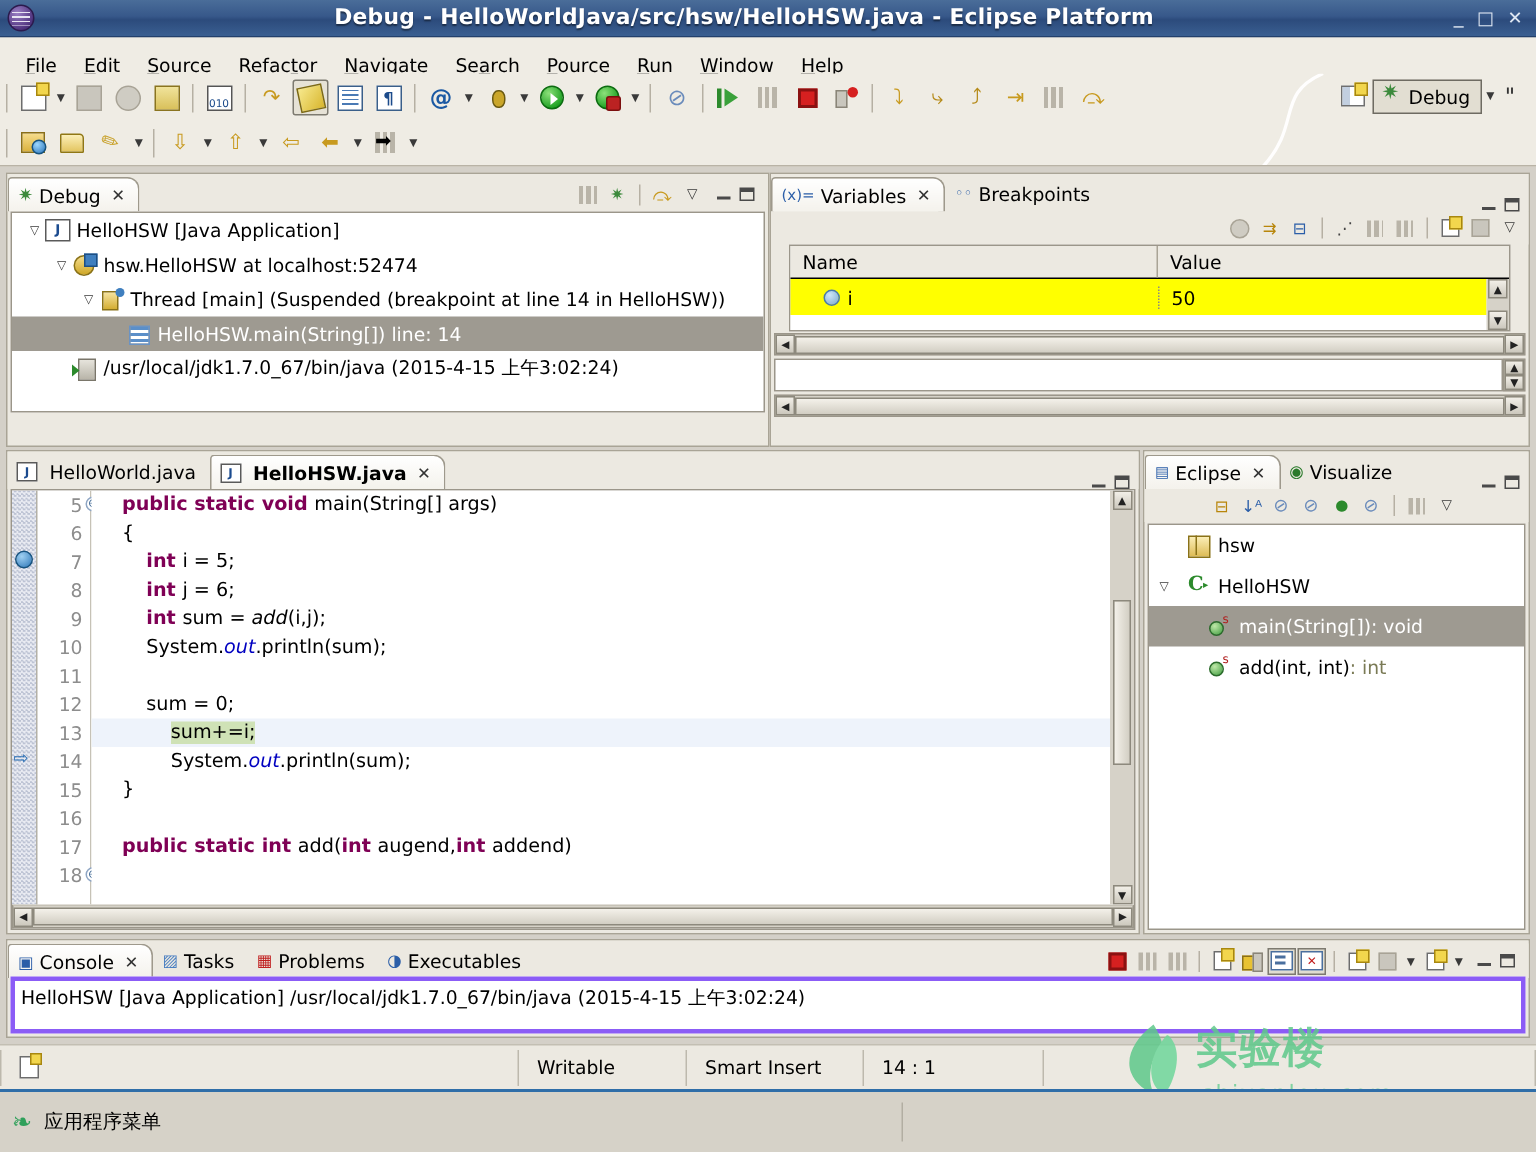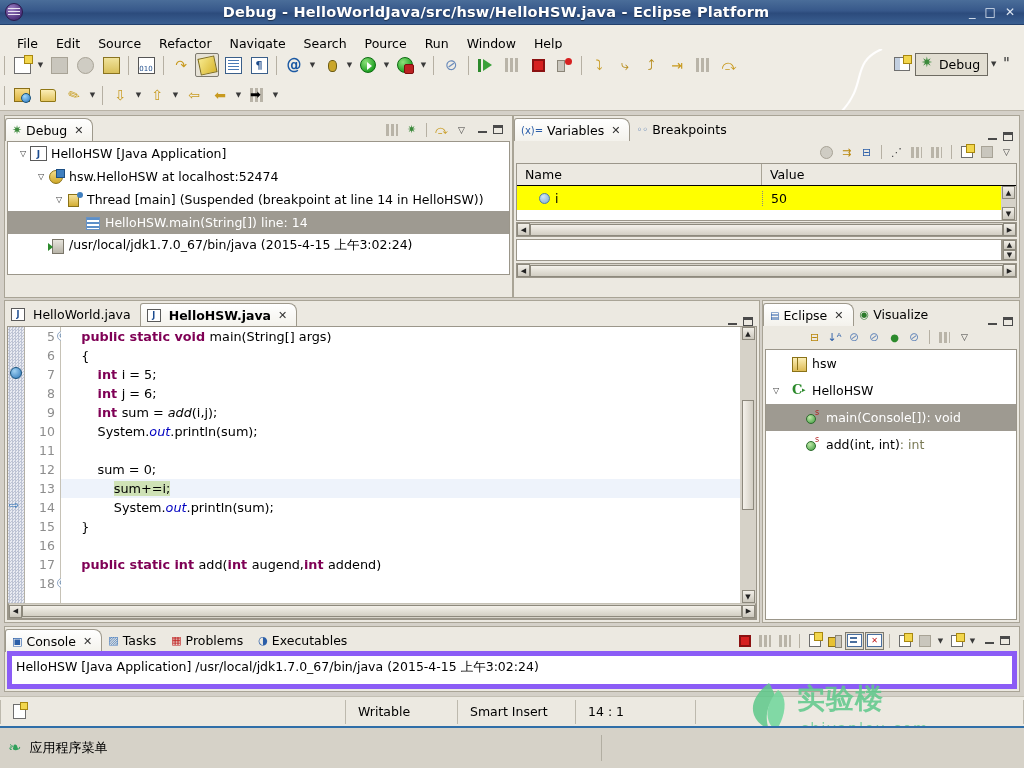--- a/index.html
+++ b/index.html
@@ -186,21 +186,21 @@
                      background: repeating-linear-gradient(to bottom, #5b8fc9 0 2px, #ffffff 2px 4px);
                      border: 1px solid #6a93c4; }
   .i-jdk { position: relative; }
   .i-jdk::before { content: ""; position: absolute; left: 4px; top: 1px; width: 10px; height: 13px;
                    background: linear-gradient(#e6e4dc,#b8b4a8); border: 1px solid #7a766a; }
   .i-jdk::after { content: ""; position: absolute; left: 0; top: 5px; border-left: 5px solid #2c8a2c;
                   border-top: 4px solid transparent; border-bottom: 4px solid transparent; }
 
   
   #vars-panel { left: 513px; top: 115px; width: 507px; height: 183px; }
-  .vtable { margin: 0 2px; background: #fff; border: 1px solid #9b968a; }
+  .vtable { margin: 0 12px; background: #fff; border: 1px solid #9b968a; }
   .vhead { display: flex; height: 22px; background: #ece9e1; border-bottom: 1px solid #000; }
   .vh { font-size: 12.5px; padding: 3px 0 0 8px; color: #000; }
   .vh.name { width: 245px; border-right: 1px solid #a9a496; }
   .vrow { display: flex; height: 24px; align-items: center; }
   .vrow.hl { background: #ffff00; }
   .vc-name { width: 245px; display: flex; align-items: center; padding-left: 22px; font-size: 12.5px; }
   .vc-val { flex: 1; padding-left: 8px; font-size: 12.5px; border-left: 1px dotted #888; }
   .varicon { width: 11px; height: 11px; border-radius: 50%; margin-right: 5px;
              background: radial-gradient(circle at 35% 30%, #cfe6f7, #7aa9d0); border: 1px solid #4b7ca8; flex: none; }
 
@@ -260,21 +260,21 @@
   .i-class::after { content: "▸"; position: absolute; left: 12px; top: 3px; font-size: 7px; color: #2c8a2c; }
   .i-method { position: relative; }
   .i-method::before { content: ""; position: absolute; left: 2px; top: 4px; width: 8px; height: 8px; border-radius: 50%;
                       background: radial-gradient(circle at 35% 30%, #bfe8a8, #3f9c3f); border: 1px solid #2b6b2b; }
   .sup-s { color: #b02020; font-size: 8px; vertical-align: super; }
   .rettype { color: #7a7a55; }
 
   
   #console-panel { left: 4px; top: 626px; width: 1016px; height: 66px; }
   .console-body { position: absolute; left: 2px; right: 2px; top: 24px; bottom: 2px; background: #ffffff;
-                  border: 5px solid #8b5cf6; display: flex; flex-direction: column; gap: 28px; }
+                  border: 3px solid #8b5cf6; display: flex; flex-direction: column; gap: 28px; }
   .console-line { font-size: 12.5px; padding: 3px 0 0 4px; flex: 1; white-space: nowrap; }
   .ic-cstop { width: 12px; height: 12px; background: #d62020; border: 2px solid #8b1111; }
   .ic-lock { width: 14px; height: 14px; position: relative; }
   .ic-lock::before { content: ""; position: absolute; left: 0; top: 3px; width: 8px; height: 8px;
                      background: #e8c233; border: 1px solid #8a6f18; }
   .ic-lock::after { content: ""; position: absolute; right: 0; top: 1px; width: 5px; height: 11px;
                     background: #c9c6bd; border: 1px solid #8a8578; }
   .ic-wrap { width: 15px; height: 13px; background: #fff; border: 1px solid #4a6f9e; position: relative; }
   .ic-wrap::after { content: ""; position: absolute; left: 2px; top: 2px; right: 4px; height: 2px; background: #4a6f9e;
                     box-shadow: 0 4px 0 #4a6f9e; }
@@ -755,21 +755,21 @@
         <span class="tw" style="width:14px;margin-left:3px;">▽</span>
         <span style="width:7px"></span>
         <span class="oicon i-class"></span>
         <span>HelloHSW</span>
       </div>
       <div class="orow sel">
         <span style="width:38px"></span>
         <span class="oicon i-method">
             <span class="sup-s" style="position:absolute;left:11px;top:-2px;">s</span>
           </span>
-        <span>main(Console[])</span>
+        <span>main(String[])</span>
         <span> : void</span>
       </div>
       <div class="orow">
         <span style="width:38px"></span>
         <span class="oicon i-method">
             <span class="sup-s" style="position:absolute;left:11px;top:-2px;">s</span>
           </span>
         <span>add(int, int)</span>
         <span class="rettype"> : int</span>
       </div>

